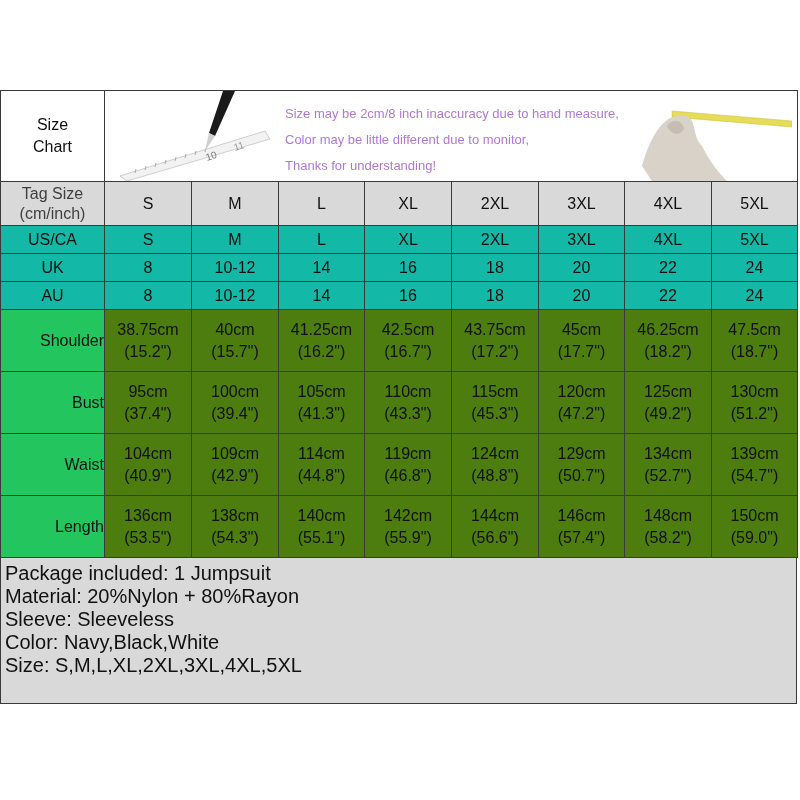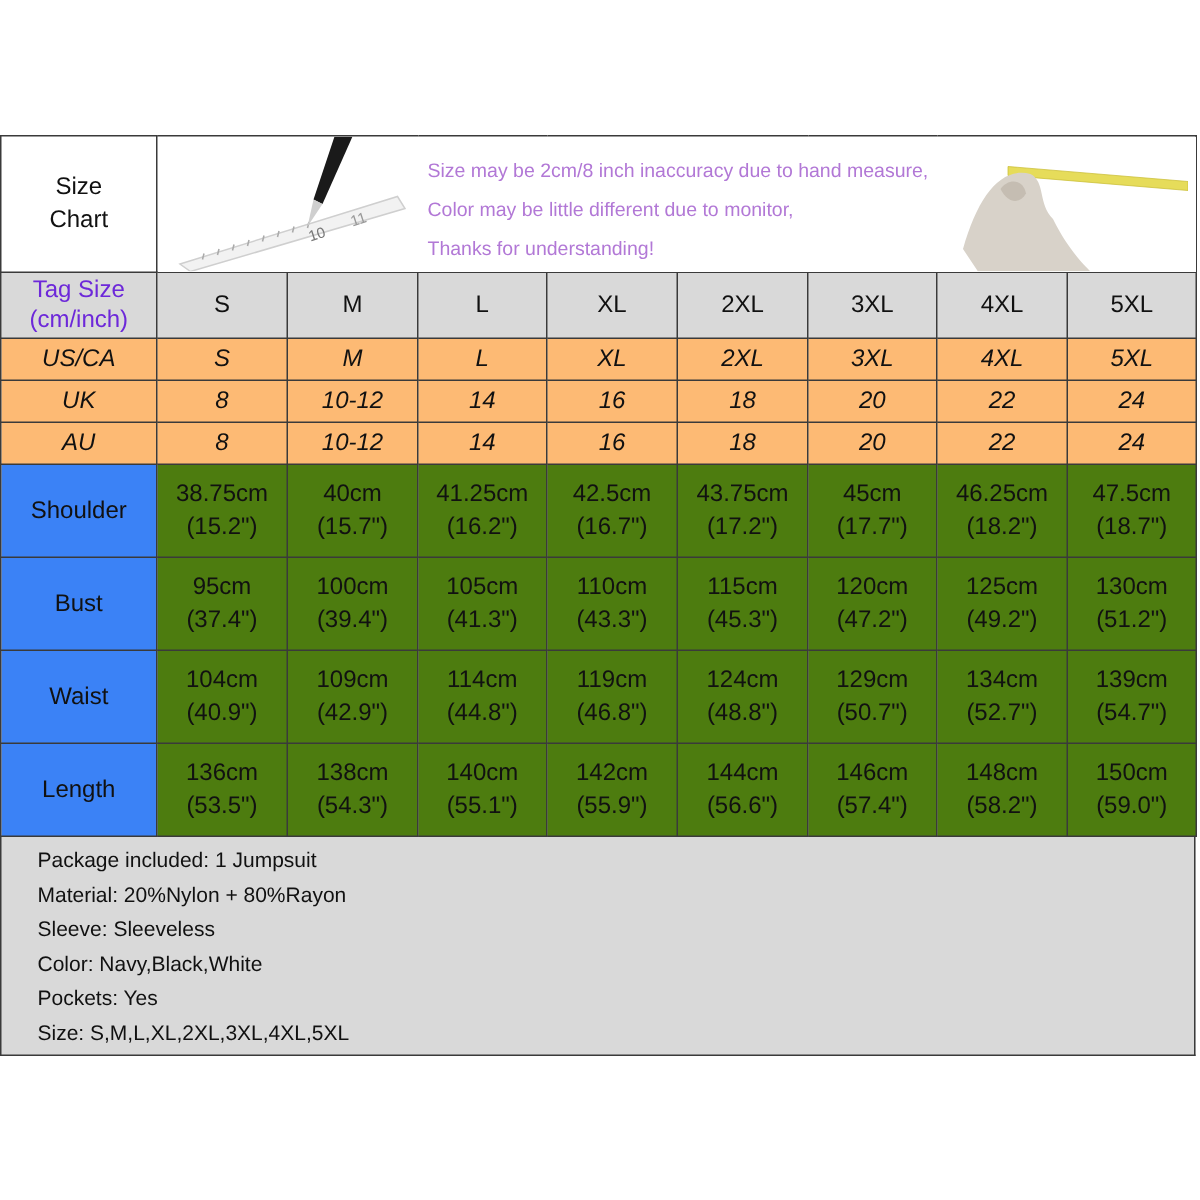--- a/index.html
+++ b/index.html
@@ -7,27 +7,27 @@
          font-family: "Liberation Sans", sans-serif; color: #111; }
   .sheet { position: absolute; left: 0; top: 90px; width: 797px; }
   table.grid { border-collapse: collapse; width: 797px; table-layout: fixed; }
   table.grid td { border: 1.5px solid #3a3a3a; text-align: center; vertical-align: middle;
                   padding: 0; font-size: 16px; line-height: 22px; }
   .hdr-row td { height: 90px; background: #ffffff; }
   .title-cell { font-weight: normal; font-size: 22px; line-height: 29px; }
   .banner-cell { position: relative; overflow: hidden; text-align: left !important; }
   .banner-notes { position: absolute; left: 180px; top: 10px; color: #b278d6; font-size: 13px; line-height: 26px; }
   .tag-row td { height: 43px; background: #d9d9d9; font-size: 16px; }
-  .tag-label { color: #6d28d9; font-size: 16px; line-height: 20px; }
-  .size-row td { height: 27px; background: #fdba74; font-style: italic; }
+  .tag-label { color: #404040; font-size: 16px; line-height: 20px; }
+  .size-row td { height: 27px; background: #14b8a6; }
   .meas-row td { height: 61px; background: #4d7c0f; }
-  .meas-row td.rowlabel { background: #3b82f6; }
+  .meas-row td.rowlabel { background: #22c55e; text-align: right; }
   .notes { border: 1.5px solid #3a3a3a; border-top: none; background: #d9d9d9; height: 146px;
            padding: 4px 0 0 4px; box-sizing: border-box; width: 797px; }
-  .notes div { font-size: 14px; line-height: 23px; color: #111; margin-left: 20px; }
+  .notes div { font-size: 20px; line-height: 23px; color: #111; }
   .pencil { position: absolute; left: 10px; top: 0; width: 160px; height: 90px; }
   .hand { position: absolute; right: 5px; top: 0; width: 160px; height: 90px; }
 </style>
 </head>
 <body>
 
 <div class="sheet">
   <table class="grid">
     <colgroup>
       <col style="width:104px">
@@ -267,16 +267,15 @@
           </td>
     </tr>
   </tbody>
     </table>
 
   <div class="notes">
     <div>Package included: 1 Jumpsuit</div>
     <div>Material: 20%Nylon + 80%Rayon</div>
     <div>Sleeve: Sleeveless</div>
     <div>Color: Navy,Black,White</div>
-    <div>Pockets: Yes</div>
     <div>Size: S,M,L,XL,2XL,3XL,4XL,5XL</div>
   </div>
 </div>
 
 </body></html>

